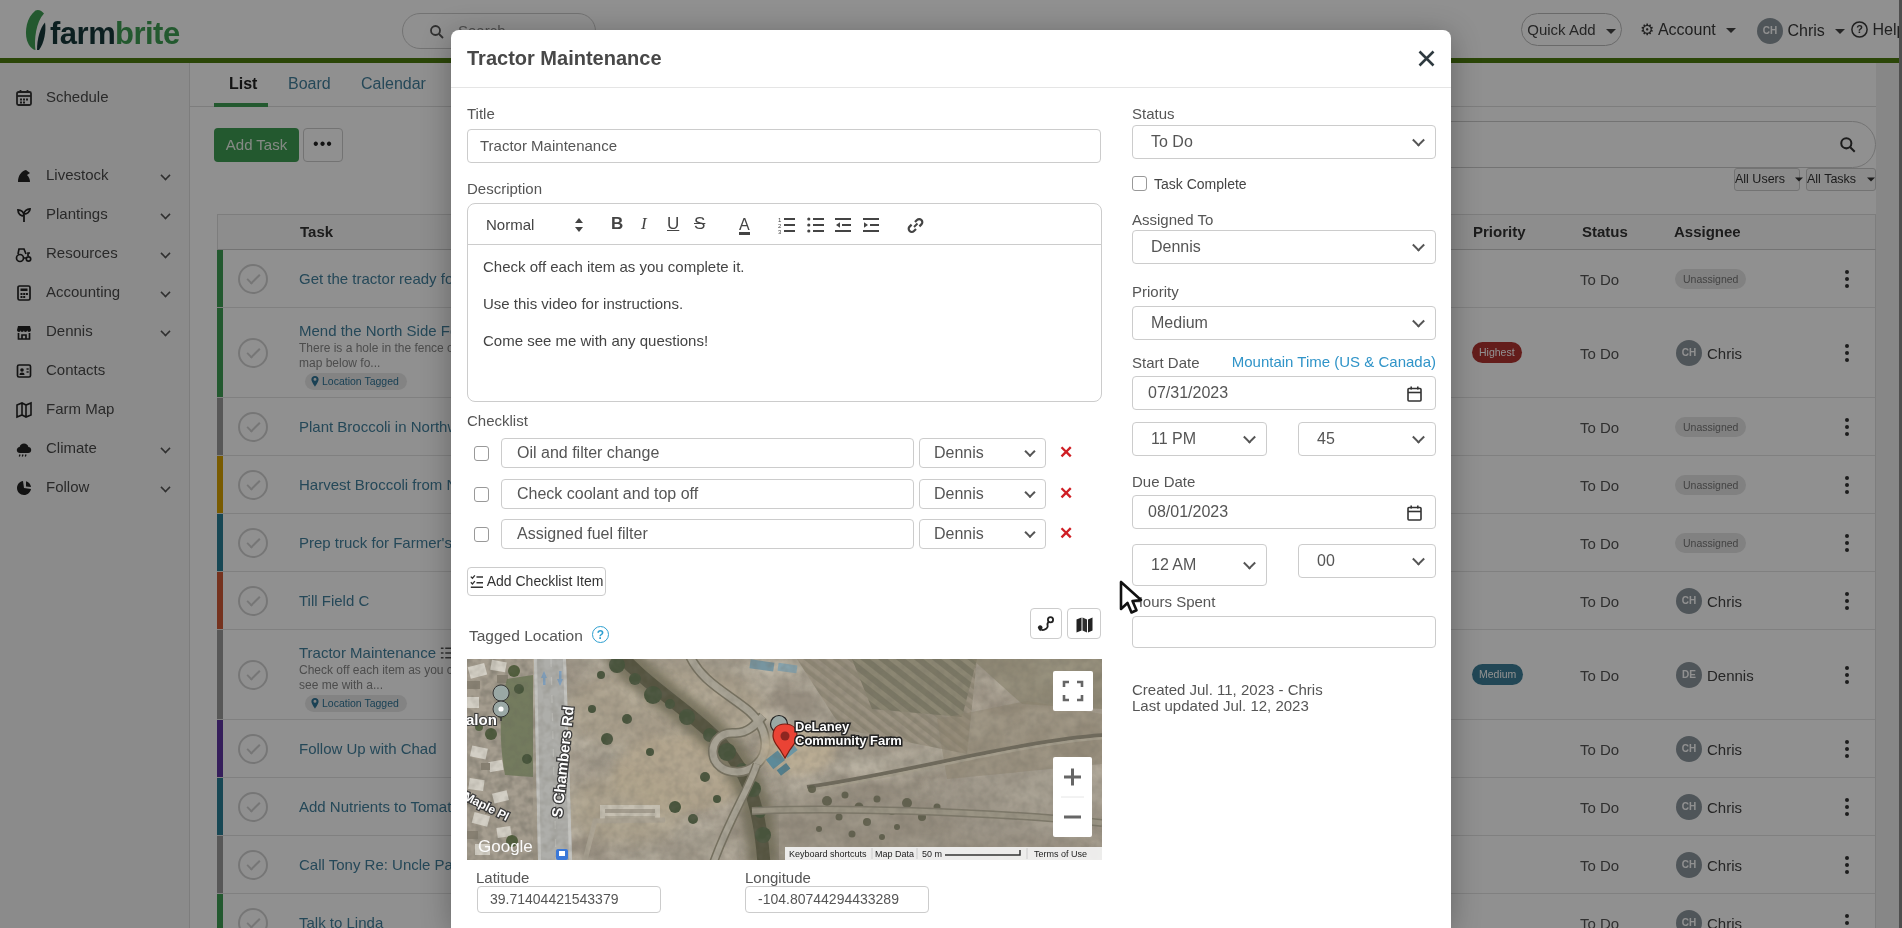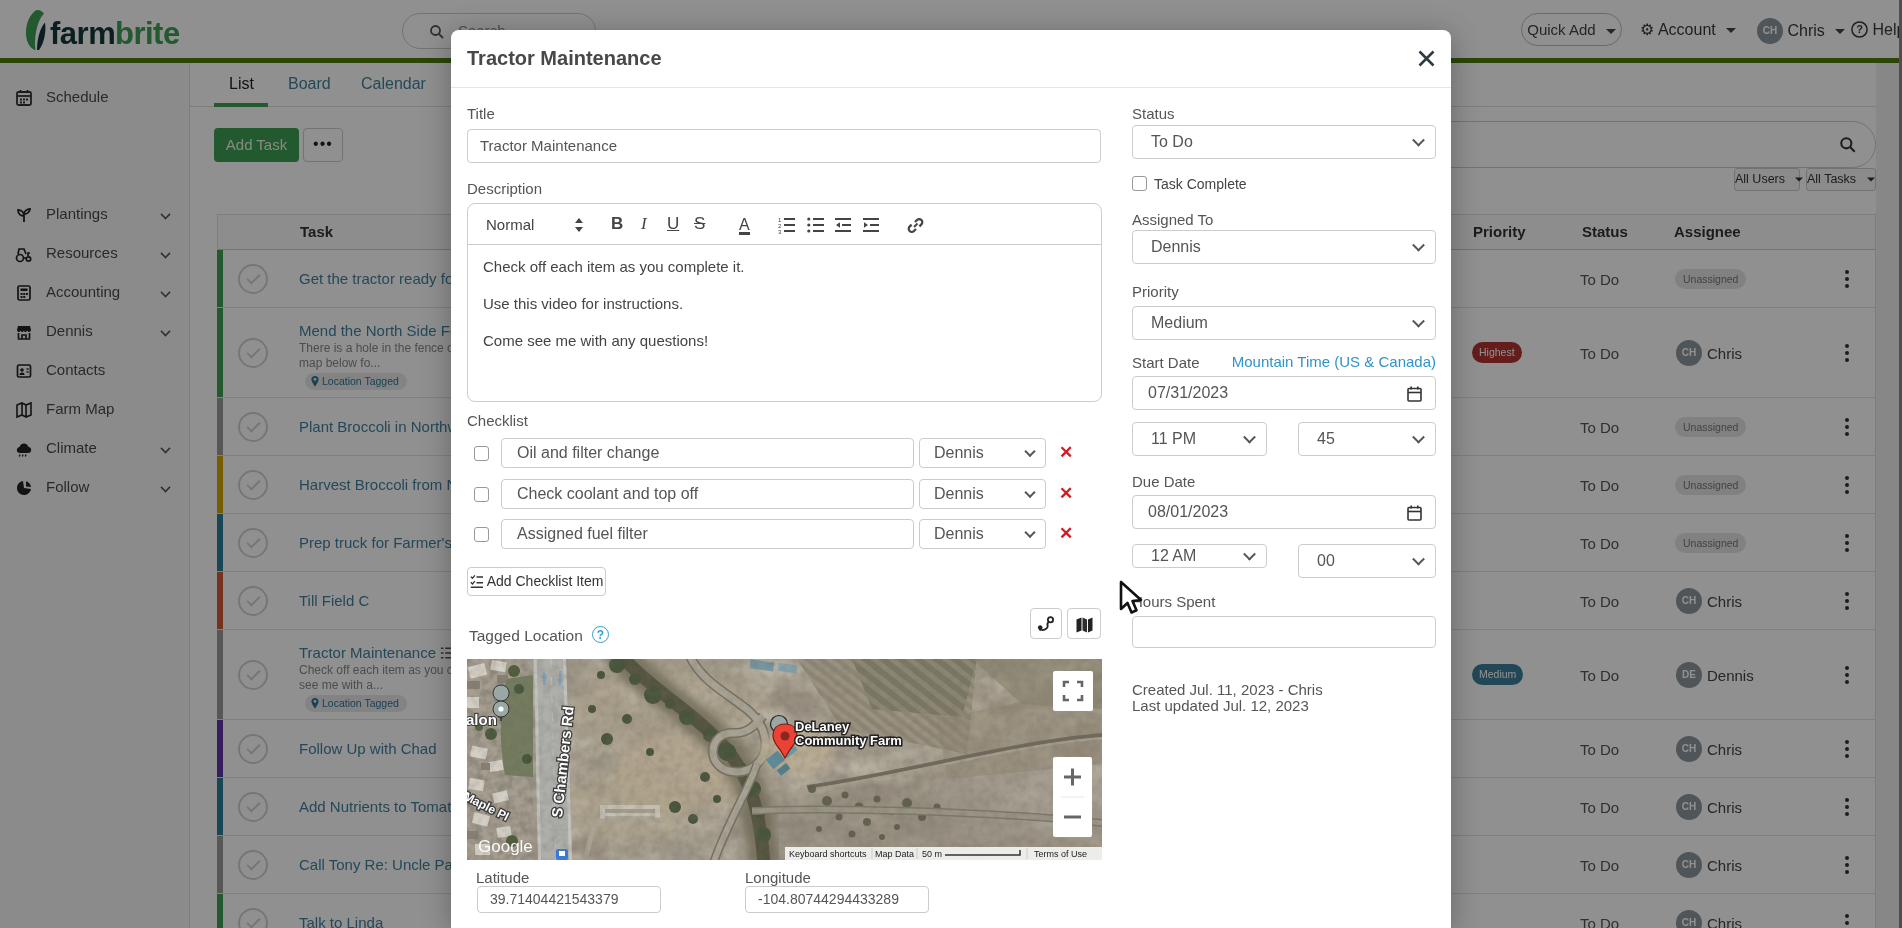--- a/index.html
+++ b/index.html
@@ -117,20 +117,27 @@
           <line x1="5.5" y1="1" x2="5.5" y2="4" stroke="#333" stroke-width="1.8"></line>
           <line x1="12.5" y1="1" x2="12.5" y2="4" stroke="#333" stroke-width="1.8"></line>
           <rect x="5" y="9.5" width="2" height="2" fill="#333"></rect>
           <rect x="8" y="9.5" width="2" height="2" fill="#333"></rect>
           <rect x="11" y="9.5" width="2" height="2" fill="#333"></rect>
           <rect x="5" y="12.5" width="2" height="2" fill="#333"></rect>
           <rect x="8" y="12.5" width="2" height="2" fill="#333"></rect>
         </svg>
         <span class="tx">Schedule</span>
       </div>
+      <div class="sbitem" style="top: 93px;">
+        <svg class="ic" viewBox="0 0 18 18">
+          <path d="M3 15 C3 9 6 4 11 3 L15 6 L12 8 C14 10 15 12 15 15 Z" fill="#222"></path>
+        </svg>
+        <span class="tx">Livestock</span>
+        <span class="ch"></span>
+      </div>
       <div class="sbitem" style="top: 132px;">
         <svg class="ic" viewBox="0 0 18 18">
           <path d="M9 16 L9 8 M9 10 C9 6 6 4 3 4 C3 8 6 10 9 10 M9 8 C9 5 12 3 15 3 C15 6 12 8 9 8" fill="none" stroke="#222" stroke-width="1.8"></path>
         </svg>
         <span class="tx">Plantings</span>
         <span class="ch"></span>
       </div>
       <div class="sbitem" style="top: 171px;">
         <svg class="ic" viewBox="0 0 18 18">
           <circle cx="5" cy="13" r="3.5" fill="none" stroke="#222" stroke-width="1.7"></circle>
@@ -190,21 +197,21 @@
       <div class="sbitem" style="top: 405px;">
         <svg class="ic" viewBox="0 0 18 18">
           <path d="M8 2 C4.7 2.5 2 5.4 2 9 C2 12.9 5.1 16 9 16 C12.6 16 15.5 13.3 16 10 L9 9 Z" fill="#222"></path>
           <path d="M11 2.3 C13.6 3 15.7 5.2 16 8 L11 7.5 Z" fill="#222"></path>
         </svg>
         <span class="tx">Follow</span>
         <span class="ch"></span>
       </div>
     </div>
 
-  <div class="tab" style="left:229px;color:#222;font-weight:normal">List</div>
+  <div class="tab" style="left:229px;color:#222;font-weight:bold">List</div>
   <div class="tab" style="left:288px">Board</div>
   <div class="tab" style="left:361px">Calendar</div>
   <div id="tabline"></div>
   <div id="tabgreen"></div>
   <div id="addtask">Add Task</div>
   <div id="dots3">•••</div>
   <div id="search2">
     <svg width="18" height="18" viewBox="0 0 16 16" style="position:absolute;right:18px;top:14px">
         <circle cx="6.5" cy="6.5" r="4.5" fill="none" stroke="#333" stroke-width="1.8"></circle>
         <line x1="10" y1="10" x2="14" y2="14" stroke="#333" stroke-width="1.8"></line>
@@ -721,21 +728,21 @@
   <div class="mlabel" style="left:681px;top:443px">Due Date</div>
   <div class="msel" style="left:681px;top:465px;width:304px;height:34px">
       <span class="sv" style="left:15px">08/01/2023</span>
       <svg class="calic" width="15" height="16" viewBox="0 0 15 16">
         <rect x="1" y="2.5" width="13" height="12.5" rx="1" fill="none" stroke="#333" stroke-width="1.6"></rect>
         <line x1="1" y1="6.5" x2="14" y2="6.5" stroke="#333" stroke-width="1.6"></line>
         <line x1="4.2" y1="0.5" x2="4.2" y2="3.5" stroke="#333" stroke-width="1.6"></line>
         <line x1="10.8" y1="0.5" x2="10.8" y2="3.5" stroke="#333" stroke-width="1.6"></line>
       </svg>
     </div>
-  <div class="msel" style="left:681px;top:514px;width:135px;height:24px">
+  <div class="msel" style="left:681px;top:514px;width:135px;height:42px">
       <span class="sv">12 AM</span>
       <span class="sc"></span>
     </div>
   <div class="msel" style="left:847px;top:514px;width:138px;height:34px">
       <span class="sv">00</span>
       <span class="sc"></span>
     </div>
   <div class="mlabel" style="left:681px;top:563px">Hours Spent</div>
   <div class="minput" style="left:681px;top:586px;width:304px;height:32px"></div>
   <div class="mlabel" style="left:681px;top:651px;font-size:15px">Created Jul. 11, 2023 - Chris</div>

